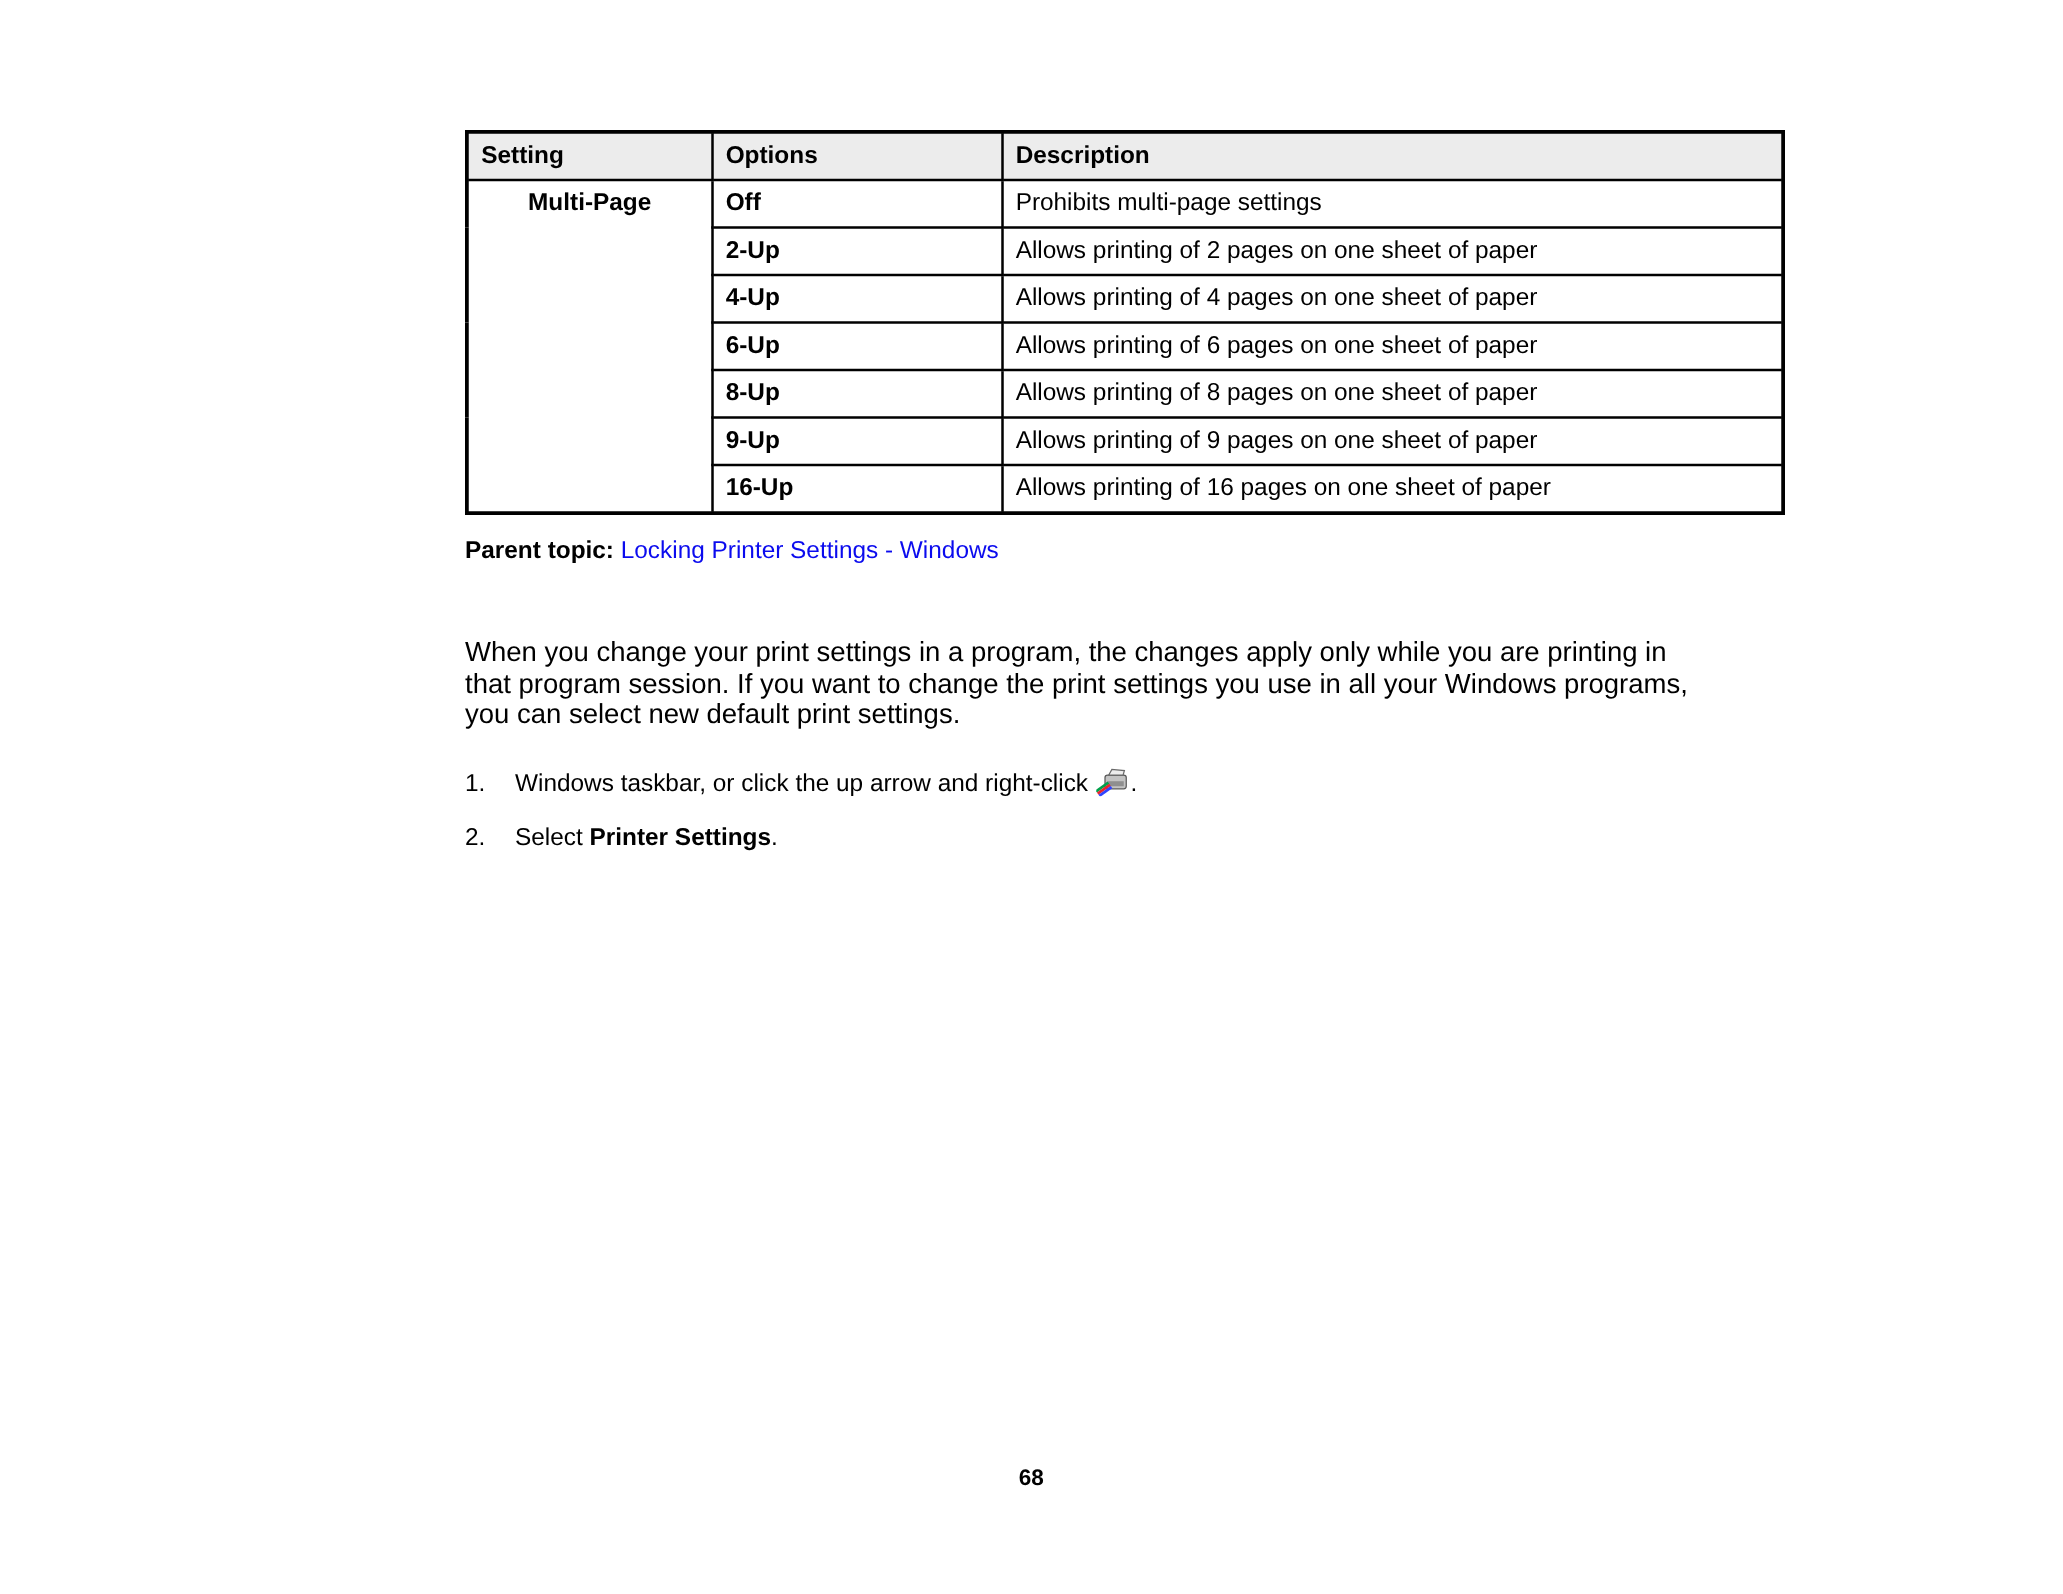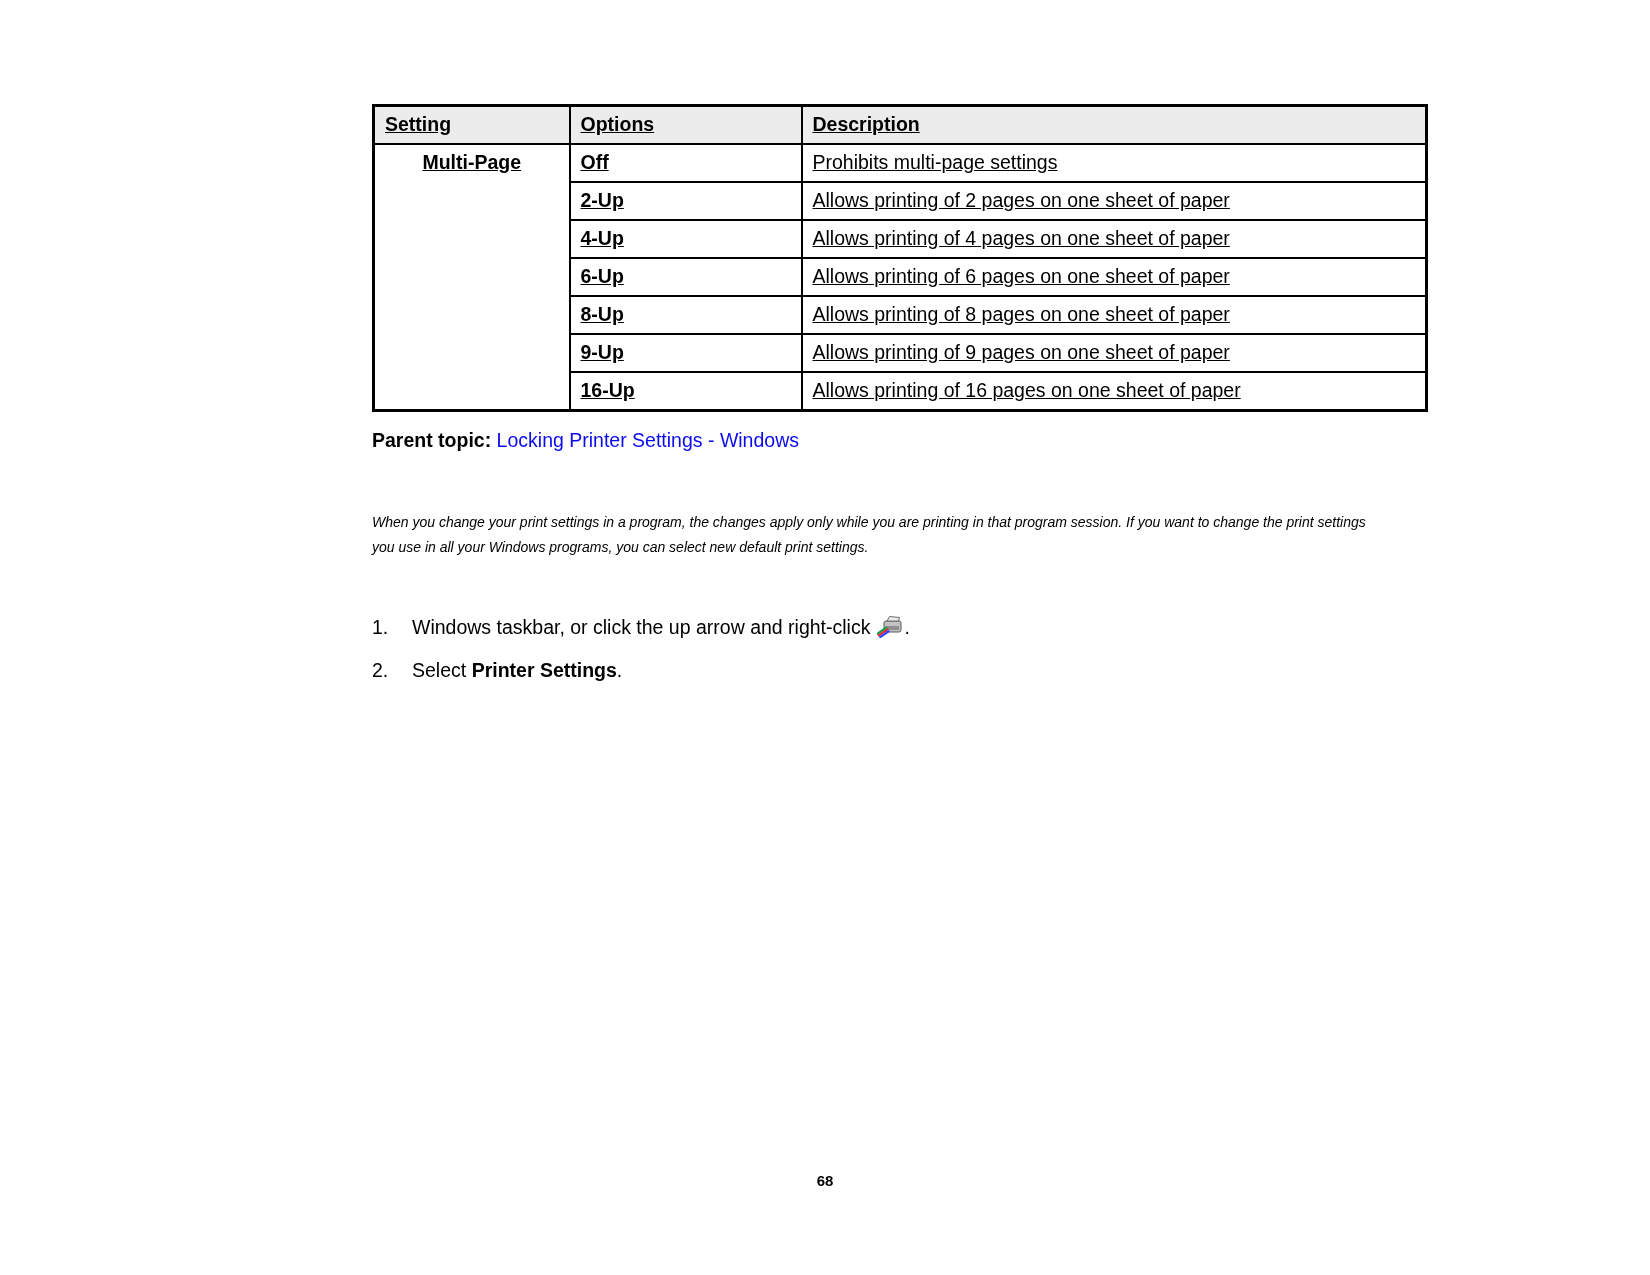--- a/index.html
+++ b/index.html
@@ -30,21 +30,20 @@
   .settings-table col.c-setting{width:196px;}
   .settings-table col.c-options{width:232px;}
   .settings-table col.c-desc{width:625px;}
   .settings-table th,.settings-table td{
     border:2px solid #000;
     padding:5px 10px 6px 10px;
     font-size:19.5px;
     line-height:25px;
     text-align:left;
     vertical-align:middle;
-    text-decoration:underline;
   }
   .settings-table thead th{
     background:var(--table-header-bg);
     font-weight:bold;
   }
   .settings-table td.cell-setting{font-weight:bold;vertical-align:top;text-align:center;}
   .settings-table td.cell-option{font-weight:bold;}
 
   
   .parent-topic{
@@ -60,21 +59,21 @@
 
   
   .section-heading{
     position:absolute;left:215px;top:464px;
     font-size:28px;font-weight:bold;line-height:34px;
     letter-spacing:0.2px;
   }
   .section-intro{
     position:absolute;left:372px;top:510px;
     width:995px;
-    font-size:14px;line-height:24.5px;font-style:italic;
+    font-size:22px;line-height:24.5px;
   }
 
   
   .steps{position:absolute;left:372px;top:614px;width:1030px;}
   .step{display:flex;align-items:flex-start;}
   .step + .step{margin-top:17px;}
   .step .num{
     width:40px;flex:0 0 40px;
     font-size:19.5px;line-height:26px;
   }
@@ -87,21 +86,21 @@
     vertical-align:-4px;
     margin:0 5px 0 7px;
   }
   .inline-icon.tight-right{margin-right:1px;}
   .bold{font-weight:bold;}
 
   
   .page-number{
     position:absolute;left:0;top:1172px;width:1650px;
     text-align:center;
-    font-size:15px;font-weight:bold;
+    font-size:18px;font-weight:bold;
   }
 </style>
 </head>
 <body>
 
 <div class="page">
 
   <table class="settings-table">
     <colgroup>
       <col class="c-setting">

